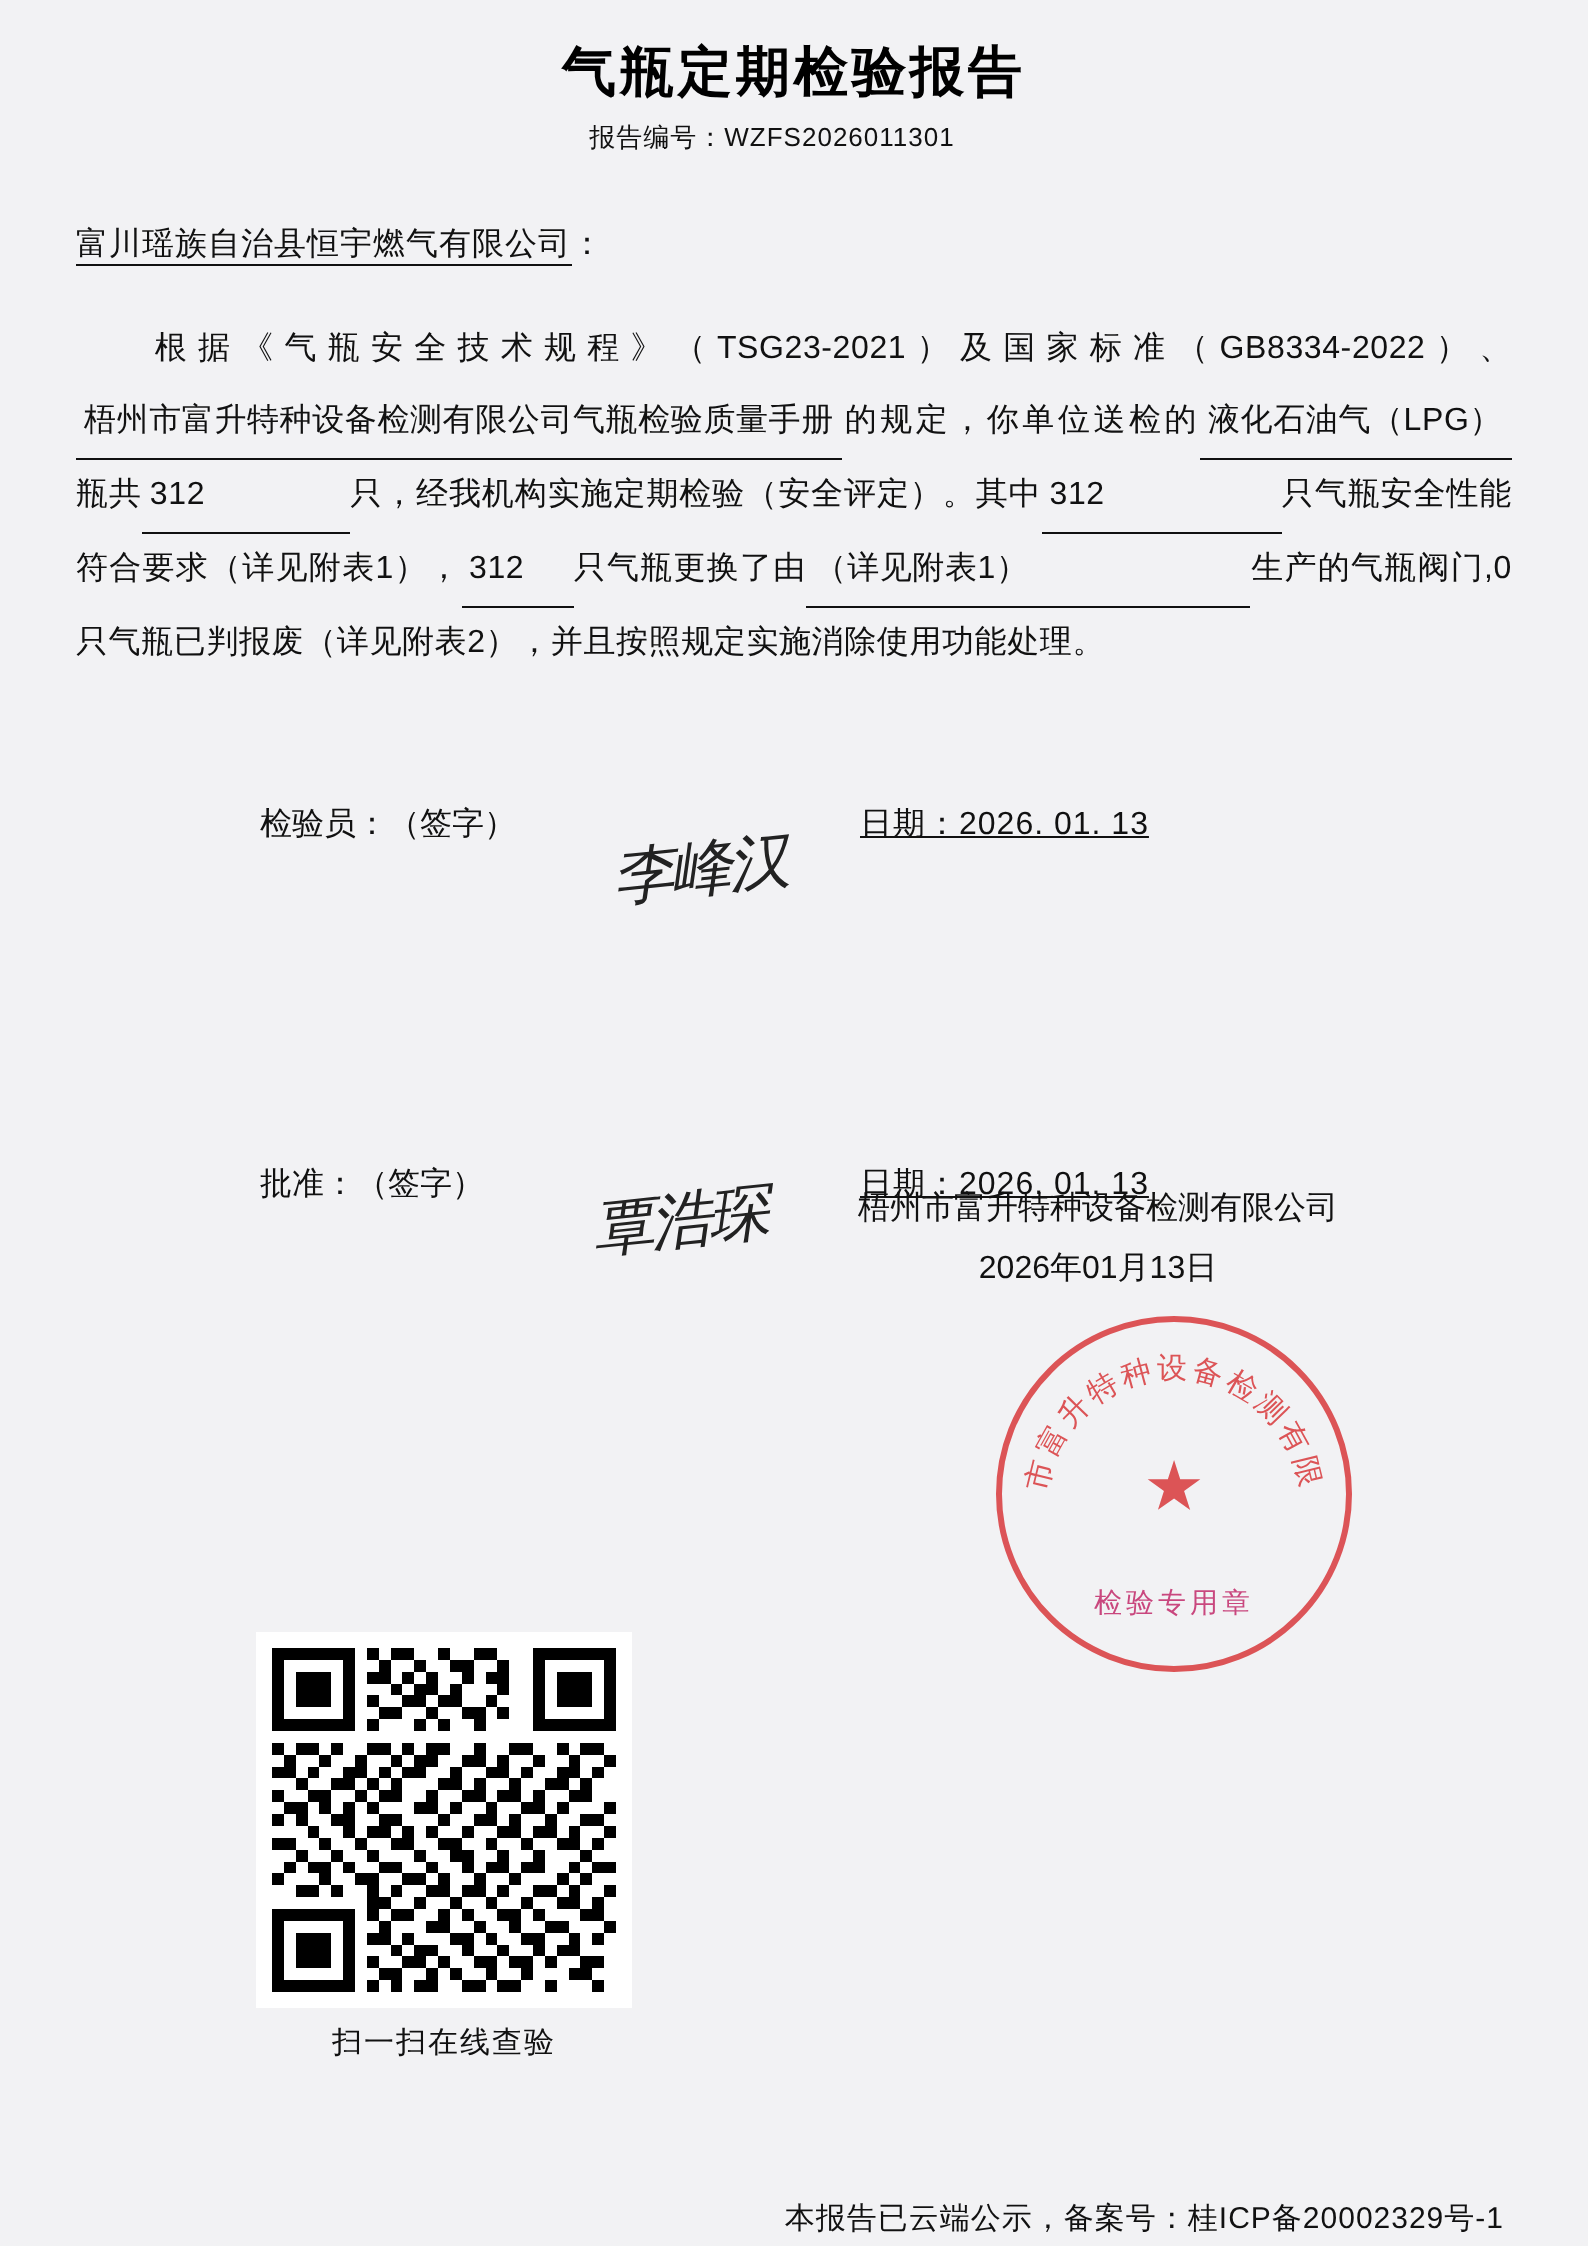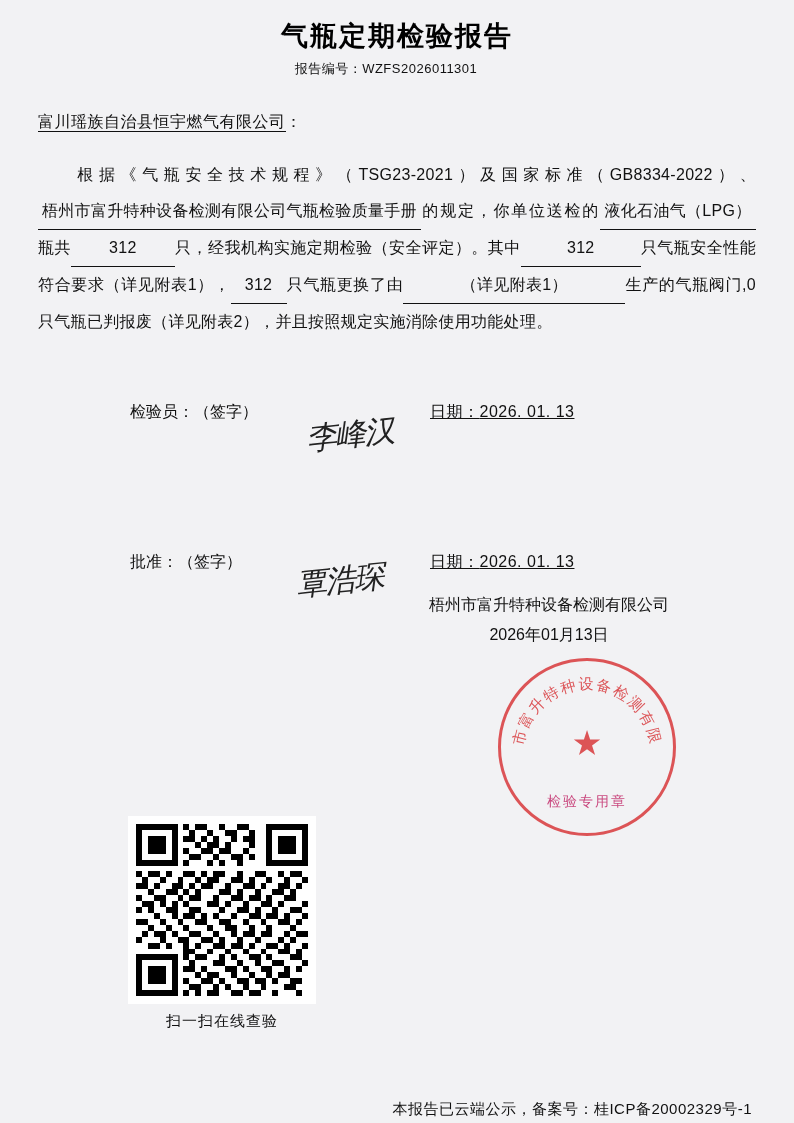--- a/index.html
+++ b/index.html
@@ -53,29 +53,29 @@
     text-align: justify;
     letter-spacing: 0.3px;
   }
   .body-text .indent {
     display: inline-block;
     width: 34px;
   }
   .fill {
     border-bottom: 1px solid #111;
     display: inline-block;
-    text-align: center;
+    text-align: left;
     padding: 0 4px;
   }
   .f-manual { min-width: 232px; }
   .f-gas { min-width: 148px; }
   .f-count1 { min-width: 96px; }
   .f-count2 { min-width: 112px; }
   .f-count3 { min-width: 48px; }
-  .f-valve { min-width: 214px; text-align: center; }
+  .f-valve { min-width: 214px; text-align: left; }
   .sig-block {
     margin-top: 62px;
     position: relative;
     font-size: 16px;
   }
   .sig-row {
     position: relative;
     height: 92px;
   }
   .sig-label {
@@ -94,21 +94,21 @@
     position: absolute;
     font-family: "DejaVu Serif", serif;
     font-style: italic;
     font-size: 31px;
     color: #222;
     transform: rotate(-6deg);
     letter-spacing: -2px;
   }
   .hw1 { left: 268px; top: 12px; }
   .hw2 { left: 258px; top: 8px; }
-  .approve-row { margin-top: 58px; }
+  .approve-row { margin-top: 88px; }
   .issuer {
     position: absolute;
     right: 42px;
     top: 188px;
     text-align: center;
     font-size: 16px;
     line-height: 30px;
     width: 330px;
   }
   .stamp {

